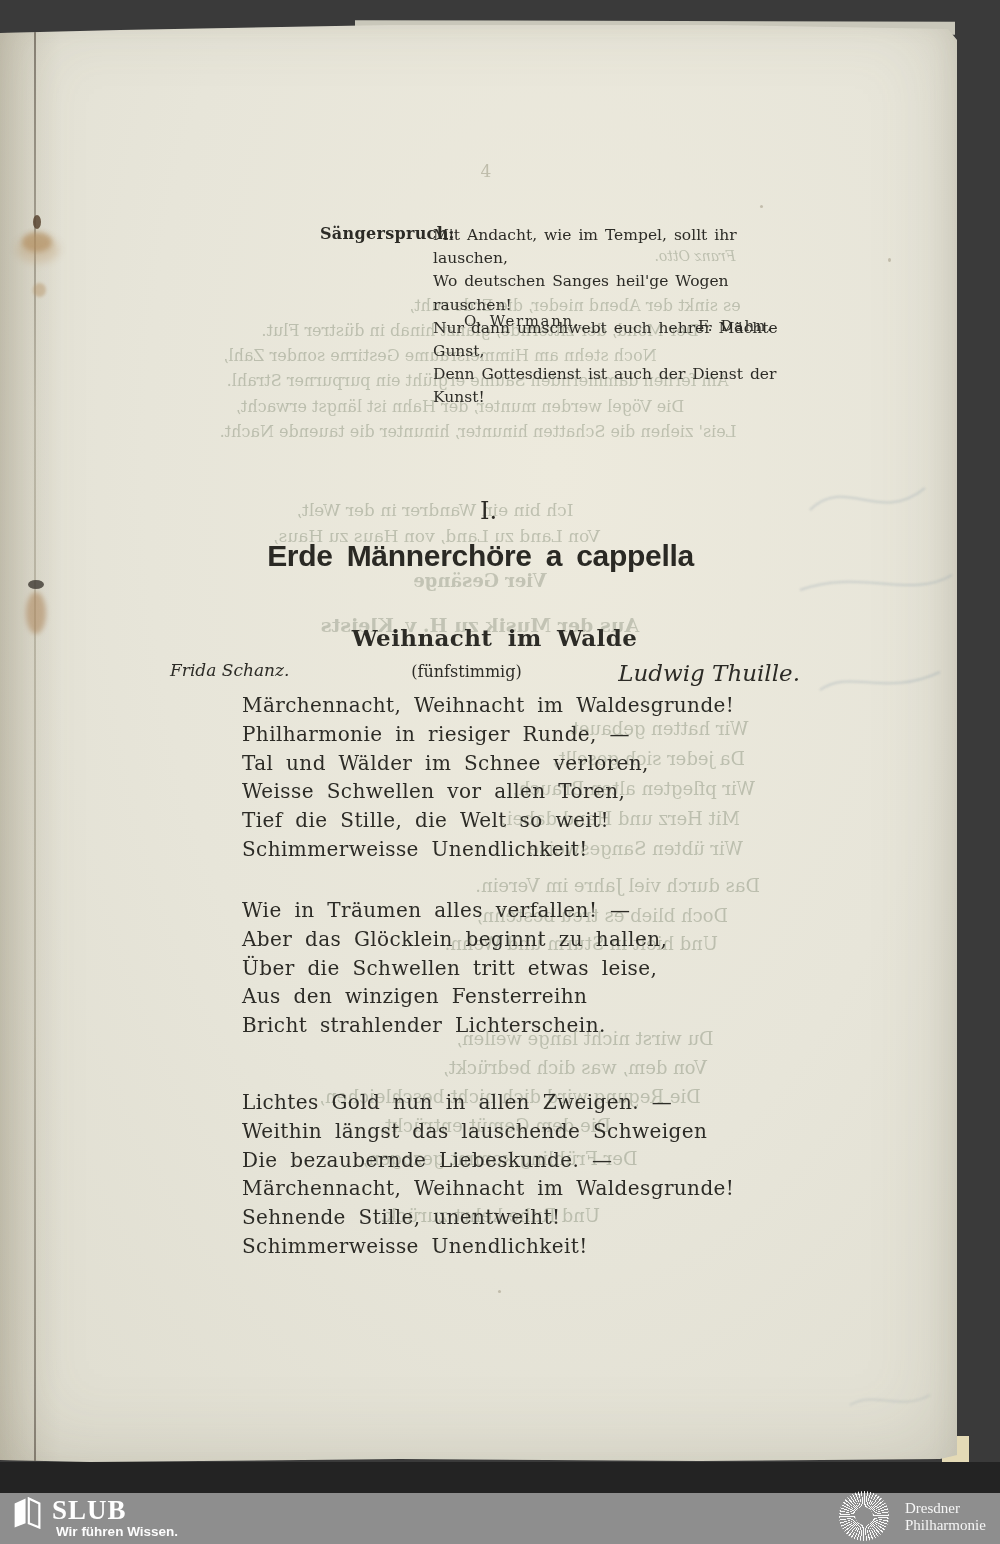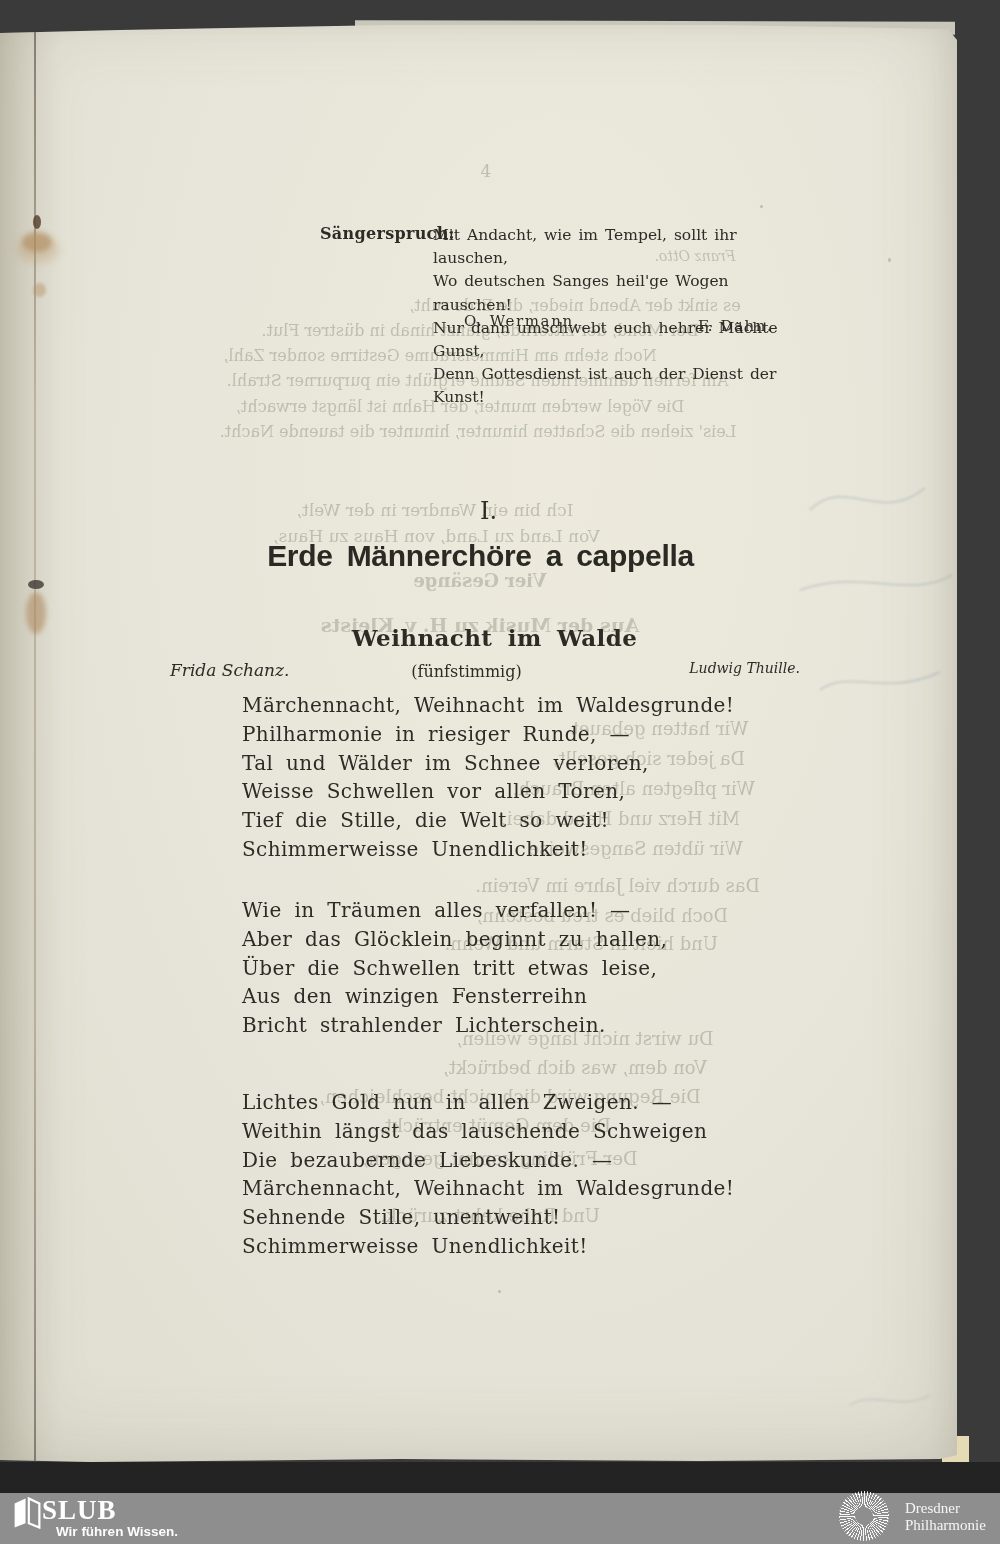--- a/index.html
+++ b/index.html
@@ -34,36 +34,36 @@
   .ctr{text-align:center;}
   .sgr-label{left:320px;top:224px;font-weight:bold;font-size:16px;letter-spacing:.3px;}
   .sgr-lines{left:433px;top:224px;width:362px;font-size:15.5px;line-height:23.2px;word-spacing:2px;}
   .sgr-attr-l{left:464px;top:312px;font-size:15px;letter-spacing:1.6px;}
   .sgr-attr-r{left:698px;top:317px;font-size:15px;letter-spacing:1.6px;}
   .numeral{left:10px;top:497px;width:957px;font-size:24px;}
   .heading{left:2px;top:539px;width:957px;font-family:"Liberation Sans",sans-serif;font-weight:700;font-size:30px;word-spacing:6px;letter-spacing:-.3px;color:#2a2924;}
   .piece-title{left:16px;top:624px;width:957px;font-weight:bold;font-size:23px;word-spacing:7px;letter-spacing:.4px;}
   .poet-name{left:170px;top:660px;font-style:italic;font-size:17px;}
   .voicing{left:-12px;top:662px;width:957px;font-size:16px;}
-  .composer-name{right:157px;top:660px;font-style:italic;font-size:14px;margin-left:12px;}
+  .composer-name{right:157px;top:660px;font-style:italic;font-size:23px;margin-left:12px;}
   .stanza{left:242px;font-size:20px;line-height:28.8px;word-spacing:6px;letter-spacing:.4px;}
   .stanza.st1{top:691px;} .stanza.st2{top:896px;} .stanza.st3{top:1088px;}
   .page-num{left:468px;top:161px;width:36px;text-align:center;font-size:17px;color:rgba(140,138,112,.45);filter:blur(.5px);}
   
   .bleed{position:absolute;transform:scaleX(-1);color:rgba(104,114,90,.34);filter:blur(.7px);
     text-align:center;font-family:"DejaVu Serif",serif;white-space:nowrap;font-size:16px;line-height:1.2;}
   .bleed.bold{font-weight:bold;color:rgba(100,110,88,.30);}
   .bleed.ital{font-style:italic;}
   .squiggles{position:absolute;left:790px;top:460px;}
   .squiggles2{position:absolute;left:840px;top:1370px;}
   
   .footer-band{position:absolute;left:0;top:1462px;width:1000px;height:31px;background:#232323;}
   .footer-bar{position:absolute;left:0;top:1493px;width:1000px;height:51px;background:#8e8e8e;font-family:"Liberation Sans",sans-serif;}
   .slub-icon{position:absolute;left:12px;top:1497px;}
-  .slub-name{position:absolute;left:42px;top:1495px;font-family:"Liberation Serif",serif;font-weight:bold;font-size:27px;color:#fff;letter-spacing:1px;text-align:center;}
+  .slub-name{position:absolute;left:52px;top:1495px;font-family:"Liberation Serif",serif;font-weight:bold;font-size:27px;color:#fff;letter-spacing:1px;text-align:center;}
   .slub-tagline{position:absolute;left:56px;top:1524px;font-size:13.5px;font-weight:bold;color:#fdfdfd;font-family:"Liberation Sans",sans-serif;}
   .phil-logo{position:absolute;left:839px;top:1491px;width:50px;height:50px;border-radius:50%;
     background:repeating-conic-gradient(rgba(255,255,255,.95) 0deg 2.6deg, rgba(255,255,255,0) 2.6deg 7.2deg);}
   .phil-hole{position:absolute;left:855px;top:1507px;width:18px;height:18px;border-radius:50%;background:#8e8e8e;}
   .phil-text{position:absolute;left:905px;top:1500px;font-family:"Liberation Serif",serif;font-size:15px;line-height:16.5px;color:#f6f6f6;}
 </style>
 </head>
 <body>
 
 <div>

